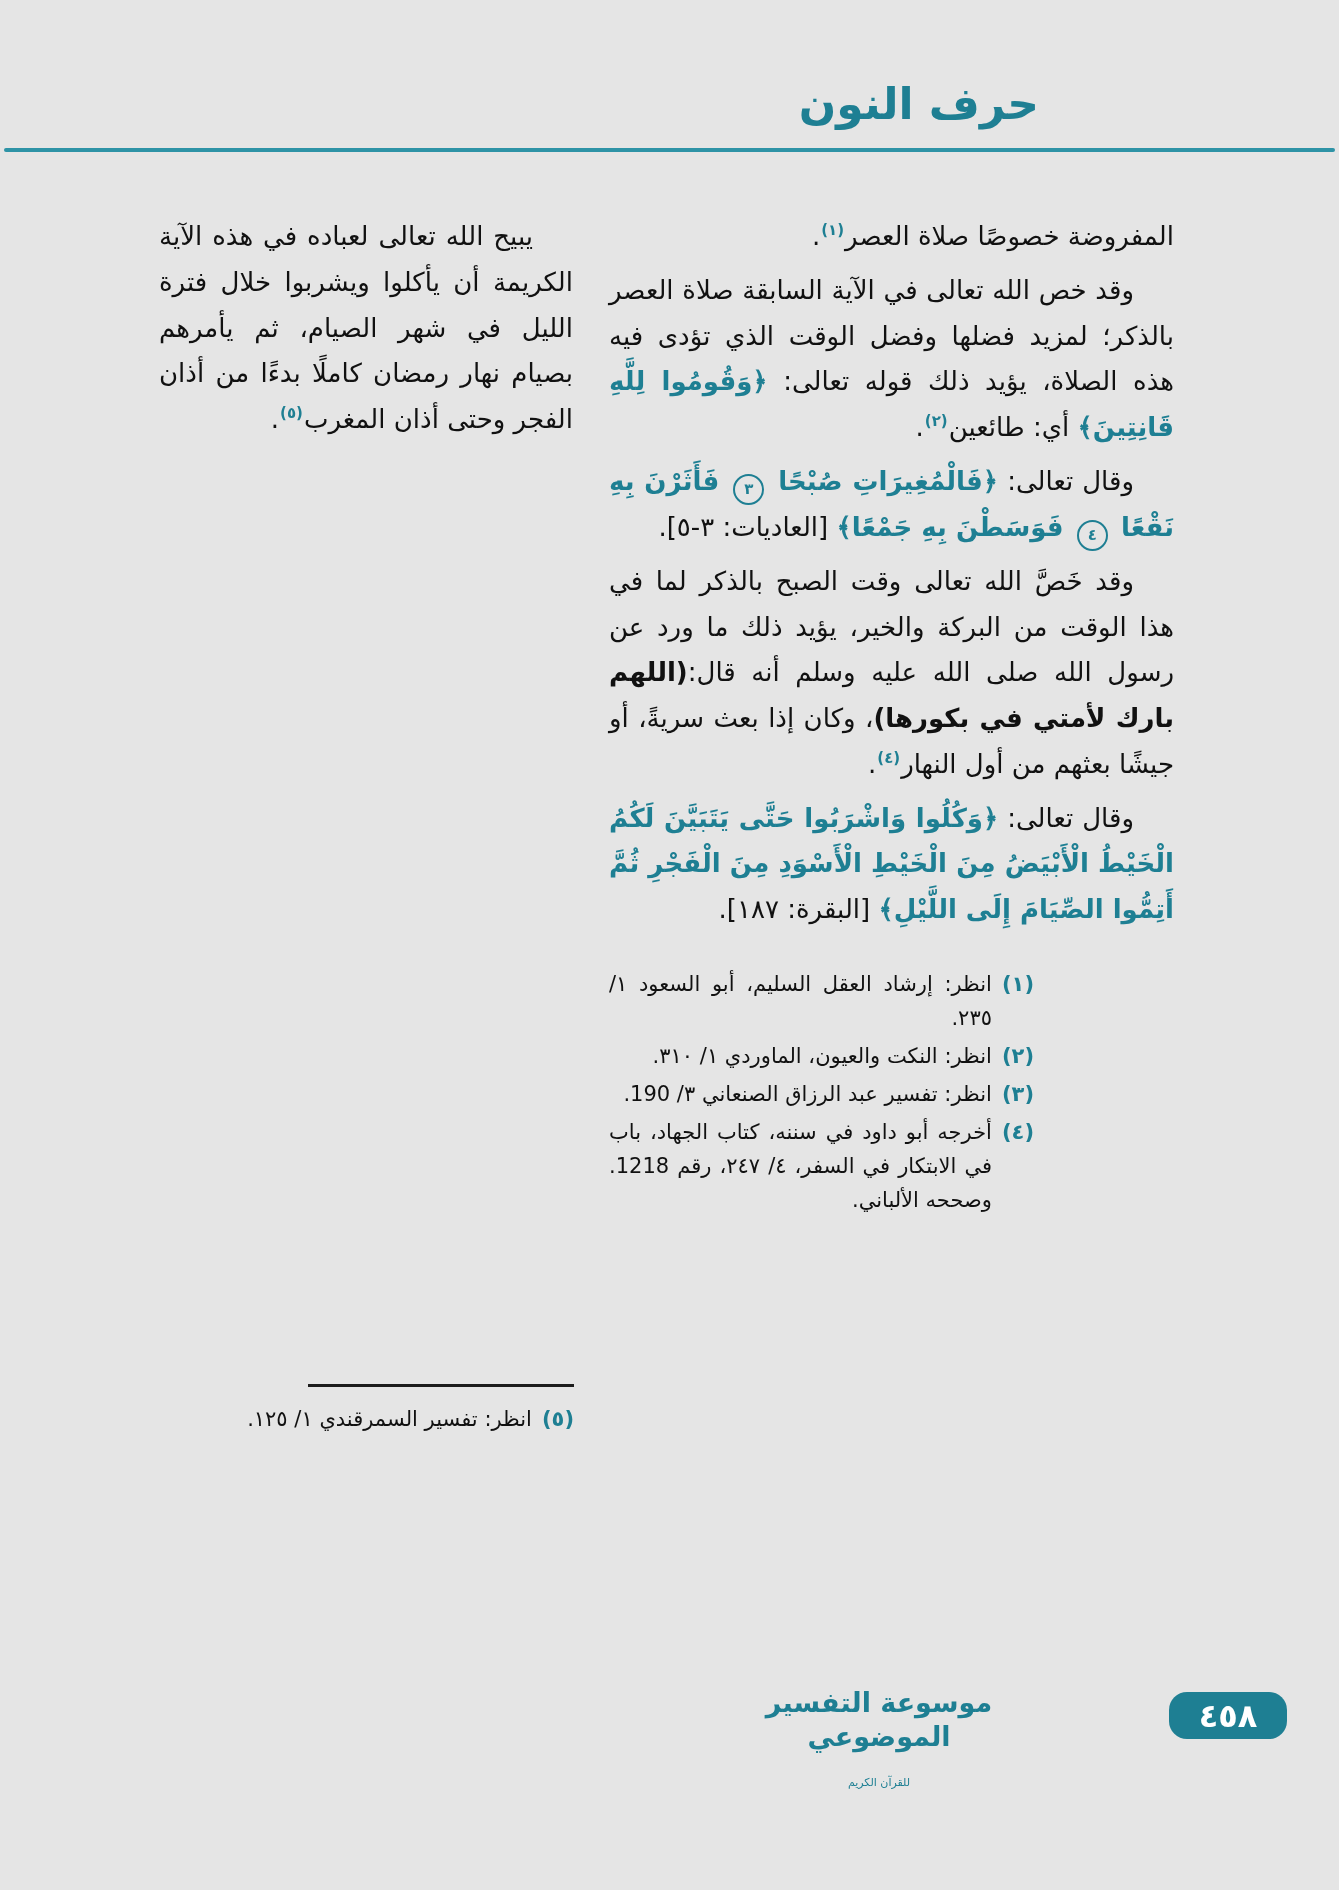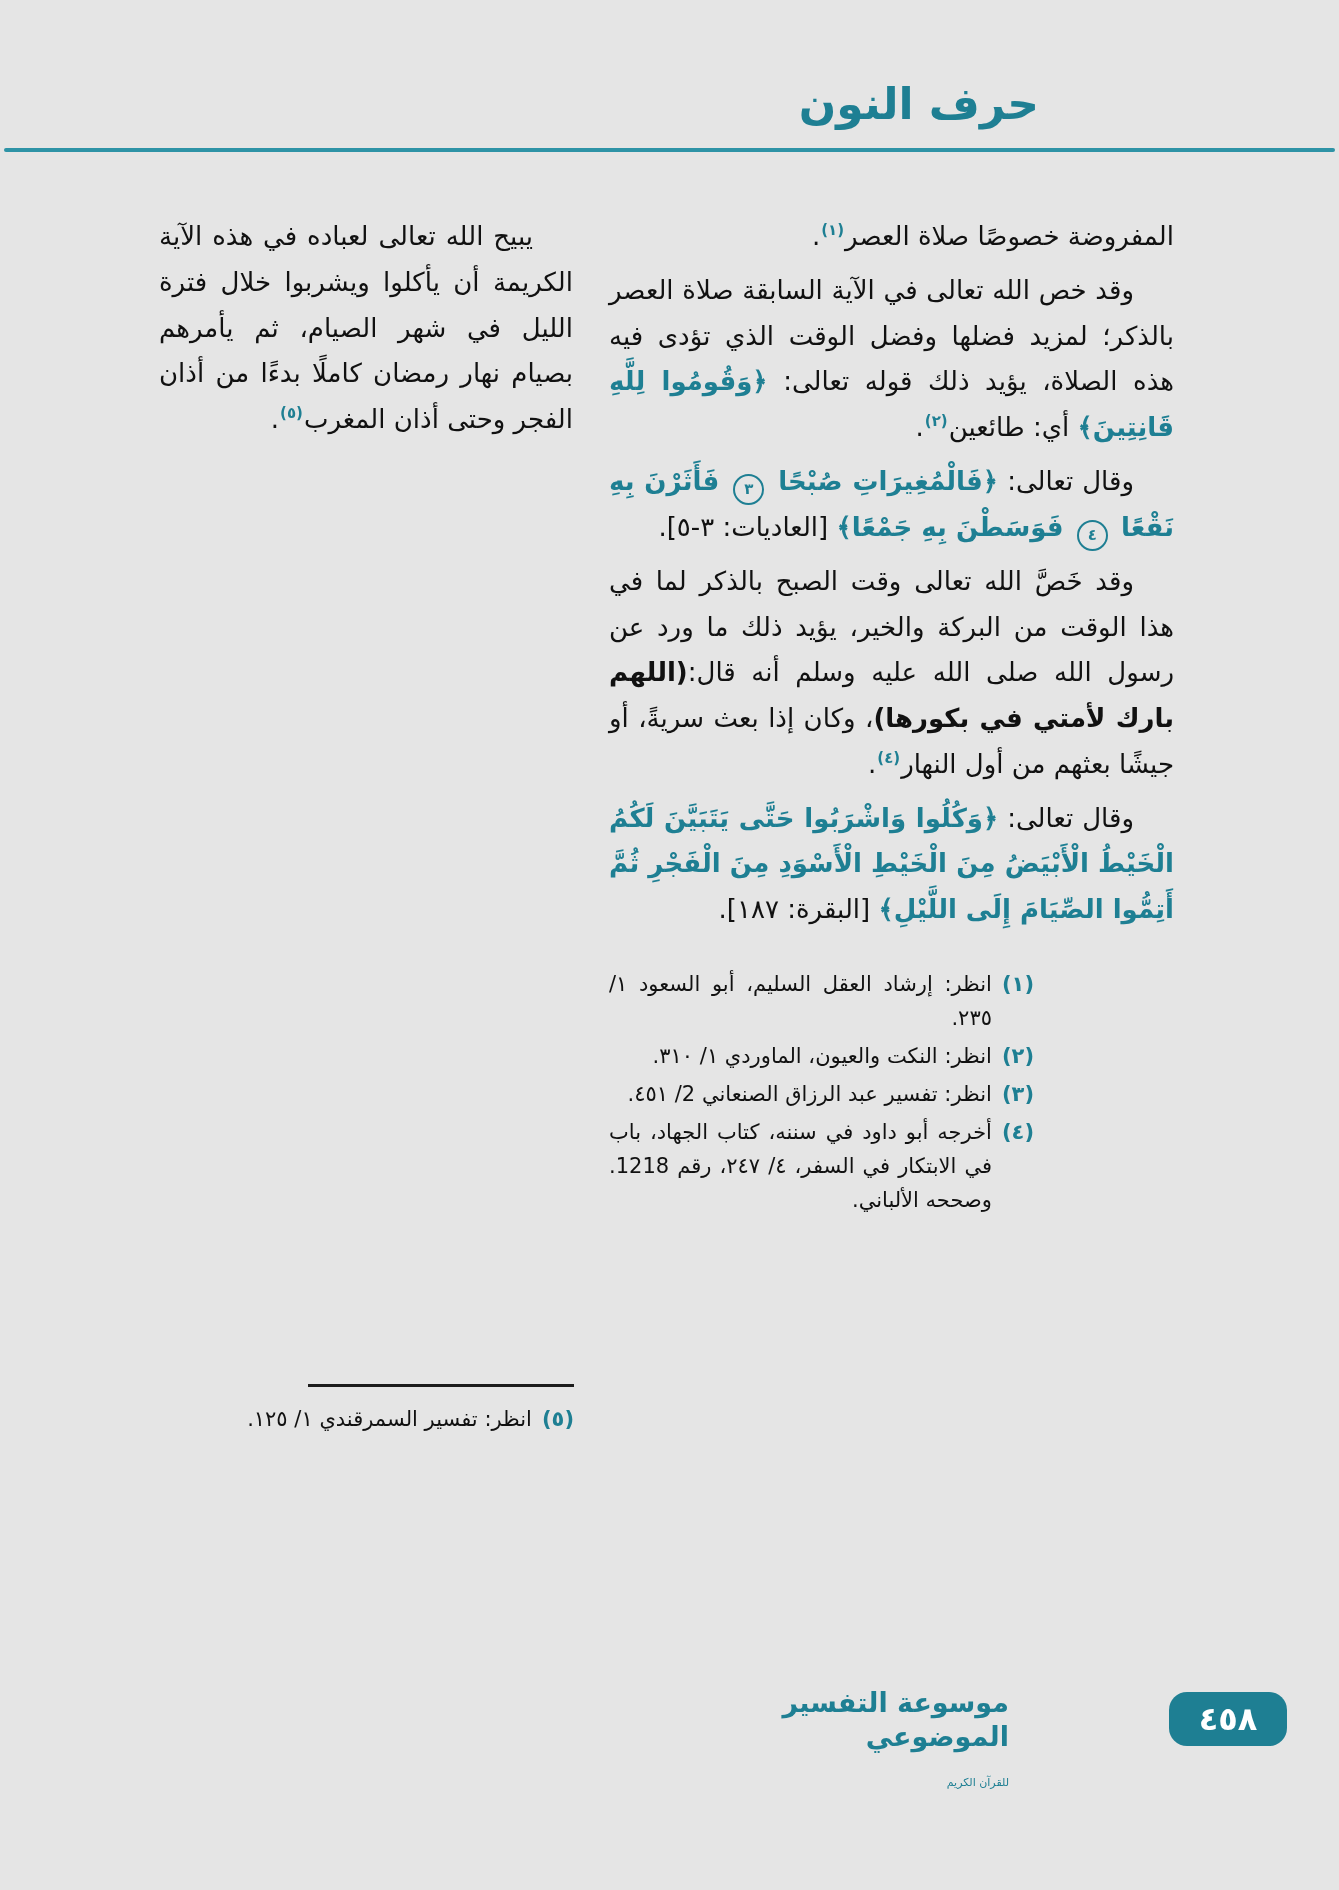--- a/index.html
+++ b/index.html
@@ -60,27 +60,27 @@
   .fn-text{flex:1;}
   
   .left-footnote{
     position:absolute;top:1384px;right:765px;width:414px;
     font-size:21px;line-height:1.6;
   }
   .fn-sep{width:266px;height:3px;background:#1c1c1c;margin-bottom:16px;}
   
   .emblem{
     position:absolute;top:1686px;right:330px;width:260px;
-    text-align:right;color:var(--accent);
+    text-align:center;color:var(--accent);
   }
   .emblem-line1{font-size:27px;font-weight:bold;line-height:1.25;}
   .emblem-line2{font-size:11px;font-weight:normal;margin-top:22px;}
   .page-badge{
     position:absolute;top:1692px;right:52px;
-    width:118px;height:54px;background:var(--accent);
+    width:118px;height:47px;background:var(--accent);
     border-radius:18px;
     display:flex;align-items:center;justify-content:center;
   }
   .page-badge span{color:#ffffff;font-size:32px;font-weight:bold;}
 </style>
 </head>
 <body>
 
 <div class="page">
 
@@ -112,21 +112,21 @@
         <div class="fn-item">
           <span class="fn-num">(١)</span>
           <span class="fn-text">انظر: إرشاد العقل السليم، أبو السعود ١/ ٢٣٥.</span>
         </div>
         <div class="fn-item">
           <span class="fn-num">(٢)</span>
           <span class="fn-text">انظر: النكت والعيون، الماوردي ١/ ٣١٠.</span>
         </div>
         <div class="fn-item">
           <span class="fn-num">(٣)</span>
-          <span class="fn-text">انظر: تفسير عبد الرزاق الصنعاني 2/ ٤٥١.</span>
+          <span class="fn-text">انظر: تفسير عبد الرزاق الصنعاني ٣/ 190.</span>
         </div>
         <div class="fn-item">
           <span class="fn-num">(٤)</span>
           <span class="fn-text">أخرجه أبو داود في سننه، كتاب الجهاد، باب في الابتكار في السفر، ٤/ ٢٤٧، رقم 1218. وصححه الألباني.</span>
         </div>
       </div>
     </div>
 
     <div class="col col-side">
       <p class="para"><span>يبيح الله تعالى لعباده في هذه الآية الكريمة أن يأكلوا ويشربوا خلال فترة الليل في شهر الصيام، ثم يأمرهم بصيام نهار رمضان كاملًا بدءًا من أذان الفجر وحتى أذان المغرب</span><sup class="fn-ref">(٥)</sup><span>.</span></p>

